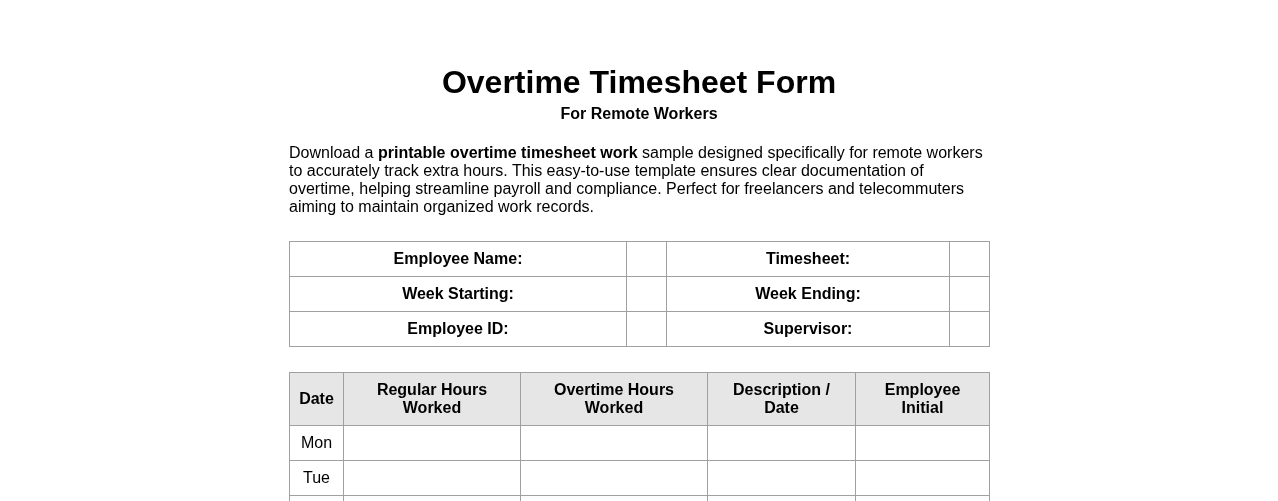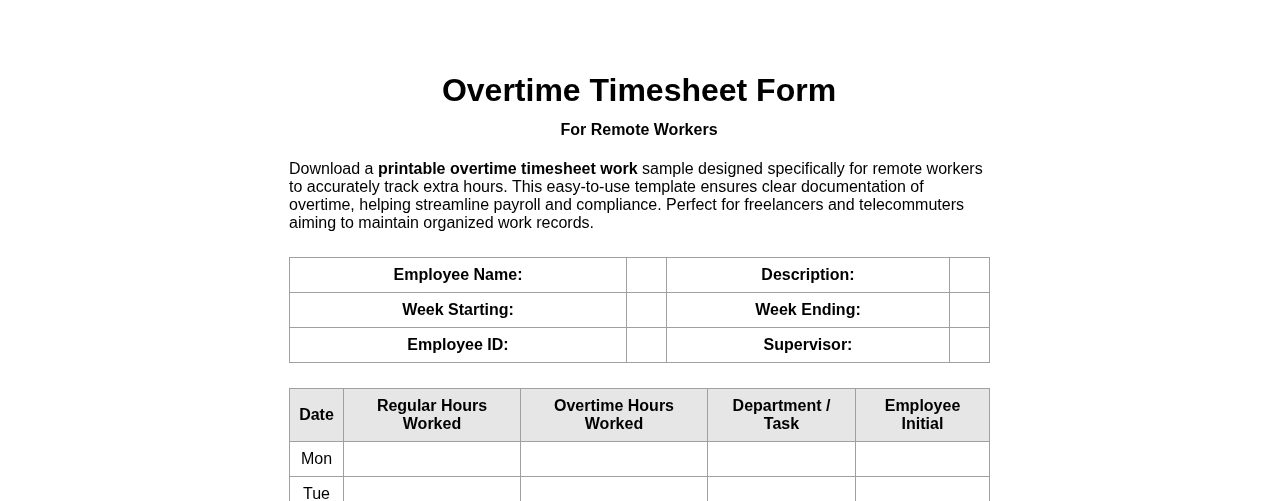--- a/index.html
+++ b/index.html
@@ -1,18 +1,18 @@
 <!DOCTYPE html>
 <html><head>
   <meta charset="utf-8">
   <style>
     html, body { margin: 0; padding: 0; background: #ffffff; }
     body { width: 1278px; height: 501px; overflow: hidden; font-family: "Liberation Sans", sans-serif; color: #000; }
     .page { position: relative; width: 700px; margin-left: 289px; padding-top: 59px; }
-    h1 { margin: 12px; text-align: center; font-size: 32px; font-weight: bold; line-height: 38px; }
+    h1 { margin: 4px; text-align: center; font-size: 32px; font-weight: bold; line-height: 38px; }
     .subtitle { margin: 1px; text-align: center; font-size: 16px; font-weight: bold; line-height: 18px; }
     .intro { margin: 21px 0 0 0; font-size: 16px; line-height: 18px; width: 700px; }
     table { border-collapse: collapse; width: 700px; table-layout: fixed; }
     td, th { border: 1px solid #a0a0a0; font-size: 16px; }
     .info { margin-top: 25px; border-radius: 28px; }
     .info td { height: 34px; padding: 0; }
     .info .lbl { font-weight: bold; text-align: center; }
     .times { margin-top: 25px; }
     .times th { background: #e6e6e6; font-weight: bold; height: 52px; line-height: 18px; padding: 0 6px; text-align: center; }
     .times td { height: 34px; text-align: center; padding: 0; }
@@ -30,21 +30,21 @@
     <colgroup>
       <col style="width:337px">
         <col style="width:40px">
         <col style="width:283px">
         <col style="width:40px">
     </colgroup>
     <tbody>
         <tr>
       <td class="lbl">Employee Name:</td>
       <td></td>
-      <td class="lbl">Description:</td>
+      <td class="lbl">Timesheet:</td>
       <td></td>
     </tr>
     <tr>
       <td class="lbl">Week Starting:</td>
       <td></td>
       <td class="lbl">Week Ending:</td>
       <td></td>
     </tr>
     <tr>
       <td class="lbl">Employee ID:</td>
@@ -61,21 +61,21 @@
         <col style="width:177px">
         <col style="width:187px">
         <col style="width:148px">
         <col style="width:134px">
     </colgroup>
     <tbody>
         <tr>
       <th>Date</th>
       <th>Regular Hours Worked</th>
       <th>Overtime Hours Worked</th>
-      <th>Department / Task</th>
+      <th>Description / Date</th>
       <th>Employee Initial</th>
     </tr>
     <tr>
       <td>Mon</td>
       <td></td>
       <td></td>
       <td></td>
       <td></td>
     </tr>
     <tr>

